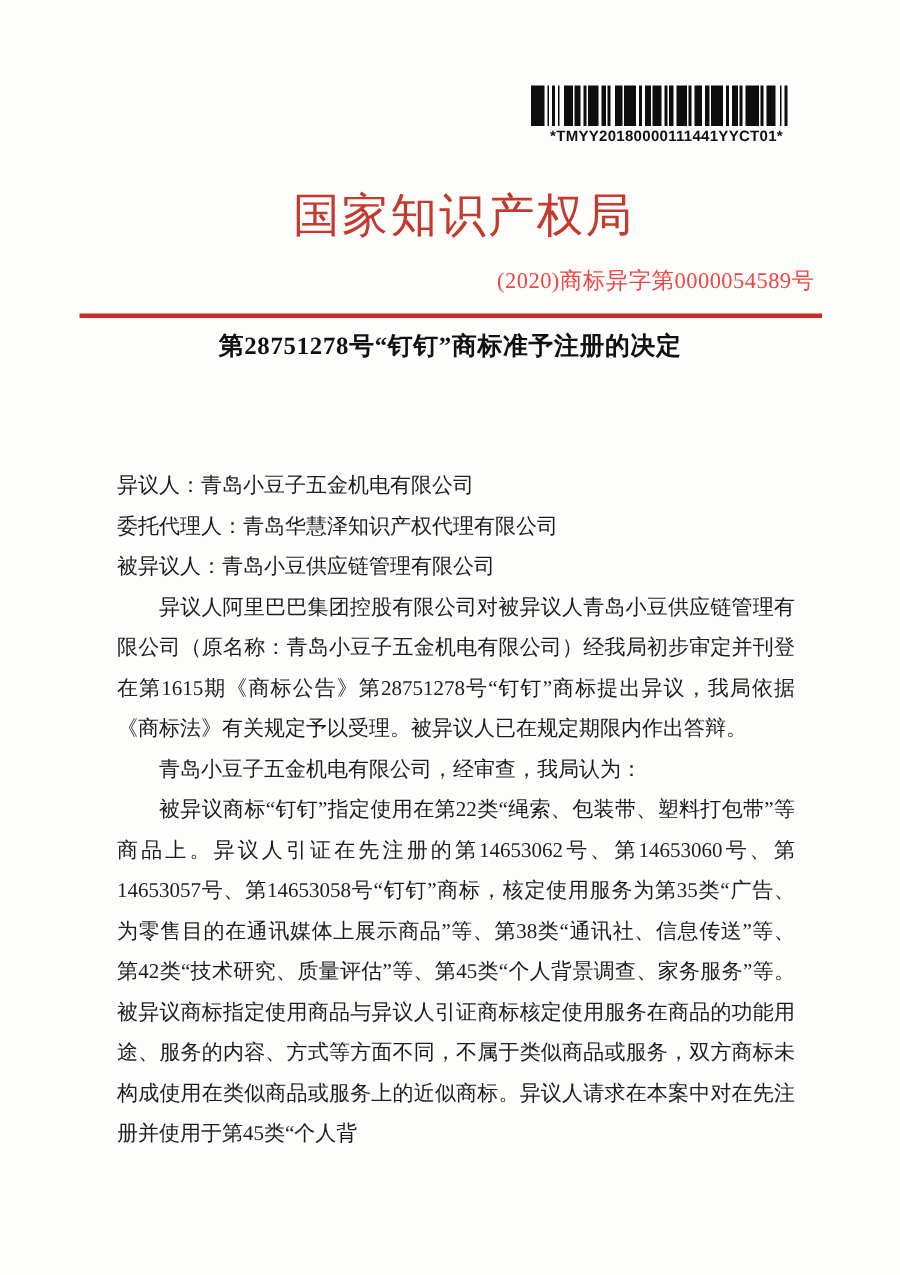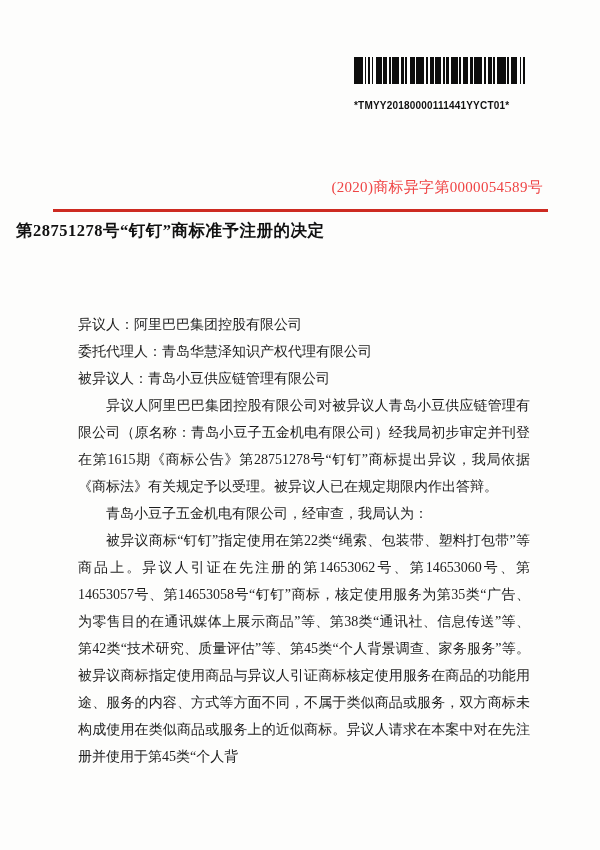--- a/index.html
+++ b/index.html
@@ -10,40 +10,40 @@
     color:#222;
     font-family:"Liberation Serif","DejaVu Serif",serif;
     overflow:hidden;
   }
   .barcode-wrap { position:absolute; top:57px; left:354px; width:168px; }
   .barcode { display:flex; height:27px; align-items:stretch; }
   .barcode .bar { background:#0d0d0d; flex:none; }
   .barcode-text {
     font-family:"Liberation Sans","DejaVu Sans",sans-serif;
     font-weight:700; font-size:10px; letter-spacing:0.2px;
-    color:#111; text-align:left; margin-top:16px; white-space:nowrap;
+    color:#111; text-align:right; margin-top:2px; white-space:nowrap;
   }
   .agency-title {
     position:absolute; top:123px; left:0; width:100%;
     box-sizing:border-box; padding-left:18px;
     text-align:center;
     font-size:31px; letter-spacing:1.5px; font-weight:400;
     color:#c5392f;
   }
   .doc-number {
     position:absolute; top:178px; right:57px;
     font-size:15px; letter-spacing:0.3px; color:#ef4444;
   }
   .red-line {
     position:absolute; top:209px; left:53px;
     width:495px; height:3px; background:#cd2a21;
   }
   .doc-title {
     position:absolute; top:220px; left:16px; width:568px;
-    text-align:left; font-size:16.5px; font-weight:700;
+    text-align:center; font-size:16.5px; font-weight:700;
     letter-spacing:0.5px; color:#111;
   }
   .body-block {
     position:absolute; top:311px; left:78px; width:452px;
     font-size:14px; line-height:27px; text-align:justify;
     color:#1c1c1c;
   }
   .party-line { white-space:nowrap; }
   .para { text-indent:2em; margin:0; }
 </style>
@@ -81,30 +81,31 @@
         <div class="bar" style="width: 2px; margin-right: 2px;"></div>
         <div class="bar" style="width: 9px; margin-right: 1px;"></div>
         <div class="bar" style="width: 2px; margin-right: 2px;"></div>
         <div class="bar" style="width: 6px; margin-right: 3px;"></div>
         <div class="bar" style="width: 1px; margin-right: 2px;"></div>
         <div class="bar" style="width: 2px; margin-right: 0px;"></div>
       </div>
     <div class="barcode-text">*TMYY20180000111441YYCT01*</div>
   </div>
 
+  <div class="agency-title">国家知识产权局</div>
 
   <div class="doc-number">(2020)商标异字第0000054589号</div>
 
   <div class="red-line"></div>
 
   <div class="doc-title">第28751278号“钉钉”商标准予注册的决定</div>
 
   <div class="body-block">
     <div class="party-line">
-      <span>异议人：</span><span>阿里巴巴集团控股有限公司</span>
+      <span>异议人：</span><span>青岛小豆子五金机电有限公司</span>
     </div>
     <div class="party-line">
       <span>委托代理人：</span><span>青岛华慧泽知识产权代理有限公司</span>
     </div>
     <div class="party-line">
       <span>被异议人：</span><span>青岛小豆供应链管理有限公司</span>
     </div>
 
     <p class="para">异议人阿里巴巴集团控股有限公司对被异议人青岛小豆供应链管理有限公司（原名称：青岛小豆子五金机电有限公司）经我局初步审定并刊登在第1615期《商标公告》第28751278号“钉钉”商标提出异议，我局依据《商标法》有关规定予以受理。被异议人已在规定期限内作出答辩。</p>
     <p class="para">青岛小豆子五金机电有限公司，经审查，我局认为：</p>

